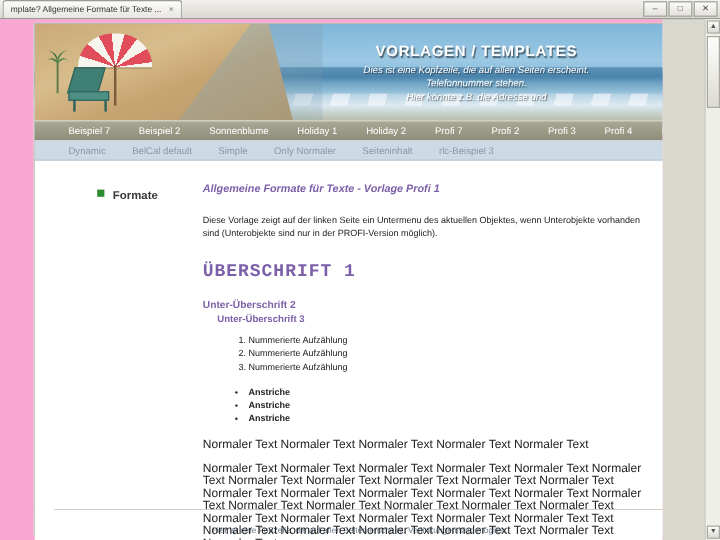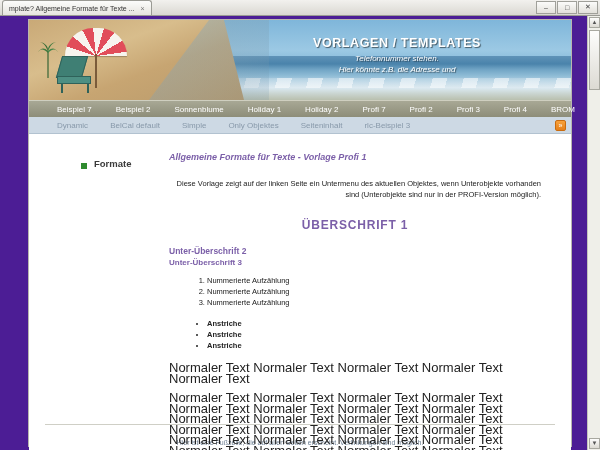--- a/index.html
+++ b/index.html
@@ -34,22 +34,22 @@
   .tab .tclose { margin-left: 6px; color: #777; font-size: 7px; }
   .chrome-right { margin-left: auto; display: flex; align-items: center; height: 16px; padding-right: 2px; }
   .winbtn {
     width: 20px; height: 13px; margin-left: 1px;
     border: 1px solid #a0a09a; background: linear-gradient(#fbfbfa,#e3e1db);
     font-size: 7px; color: #444; display: flex; align-items: center; justify-content: center;
   }
 
   
   .page {
-    position: absolute; left: 0; top: 16px; width: 600px; height: 434px;
-    background: #4c1d95;
+    position: absolute; left: 0; top: 16px; width: 552px; height: 434px;
+    background: #f9a8d4;
     overflow: hidden;
   }
   .site {
     position: absolute; left: 28px; top: 3px; width: 544px; height: 428px;
     background: #ffffff;
     border: 1px solid #b8b7ae;
   }
 
   
   .banner {
@@ -159,42 +159,42 @@
 
   
   .content {
     position: relative; background: #ffffff;
     height: 290px; padding-top: 18px;
     display: flex;
   }
   .leftcol {
     width: 140px; padding-left: 52px; padding-top: 6px;
   }
-  .leftitem { display: flex; align-items: flex-end; }
+  .leftitem { display: flex; align-items: flex-start; }
   .bullet-sq {
     width: 6px; height: 6px; background: #2f8b2f; margin-right: 7px;
   }
   .leftitem span { font-size: 9.5px; font-weight: bold; color: #3a3a3a; }
 
   .maincol { flex: 1; padding-right: 30px; }
   h1.t { font-size: 9px; color: #7b5fa8; margin: 0 0 14px 0; font-weight: bold; font-style: italic; }
   .p {
-    font-size: 7.5px; color: #222; line-height: 11px; margin: 16px 0 11px 0; text-align: right;
+    font-size: 7.5px; color: #222; line-height: 11px; margin: 16px 0 11px 0;
   }
   .center-h {
-    text-align: center; font-size: 12px; color: #7b5fa8; font-weight: bold;
-    margin: 18px 0 14px 0; letter-spacing: .8px;
+    text-align: left; font-size: 15px; color: #7b5fa8; font-weight: bold;
+    margin: 18px 0 14px 0; letter-spacing: .8px; font-family: Liberation Mono, monospace;
   }
   h2.t { font-size: 8.5px; color: #7b5fa8; margin: 0 0 2px 0; font-weight: bold; }
-  h3.t { font-size: 8px; color: #7b5fa8; margin: 0 0 8px 0; font-weight: bold; }
+  h3.t { font-size: 8px; color: #7b5fa8; margin: 0 0 8px 12px; font-weight: bold; }
   ol.num { margin: 0 0 10px 0; padding-left: 38px; }
   ol.num li { font-size: 7.5px; color: #222; line-height: 11px; }
   ul.dash { margin: 0 0 12px 0; padding-left: 38px; list-style: disc; font-weight: bold; }
   ul.dash li { font-size: 7.5px; color: #222; line-height: 11px; }
-  .block { font-size: 13px; color: #222; line-height: 10.5px; }
+  .block { font-size: 10px; color: #222; line-height: 10.5px; }
   .block.tight { margin-top: 9px; }
 
   
   .footsep { height: 1px; background: #cfcfc6; margin: 0 16px; }
   .footer {
     height: 34px; display: flex; align-items: center; justify-content: center;
     background: #ffffff;
   }
   .footer span { font-size: 7px; color: #6c7f94; }
 
@@ -249,20 +249,21 @@
       <div class="umb-canopy"></div>
       <div class="umb-pole"></div>
       <div class="chair-back"></div>
       <div class="chair-seat"></div>
       <div class="chair-leg"></div>
       <div class="chair-leg2"></div>
 
       <div class="banner-text">
         <div class="banner-title">VORLAGEN / TEMPLATES</div>
         <div class="banner-sub">
+          <div>Dies ist eine Kopfzeile, die auf allen Seiten erscheint.</div>
           <div>Telefonnummer stehen.</div>
           <div>Hier könnte z.B. die Adresse und</div>
         </div>
       </div>
     </div>
 
     <div class="nav1">
       <a href="#">Beispiel 7</a>
       <a href="#">Beispiel 2</a>
       <a href="#">Sonnenblume</a>
@@ -272,21 +273,21 @@
       <a href="#">Profi 2</a>
       <a href="#">Profi 3</a>
       <a href="#">Profi 4</a>
       <a href="#">BROM</a>
     </div>
 
     <div class="nav2">
       <a href="#">Dynamic</a>
       <a href="#">BelCal default</a>
       <a href="#">Simple</a>
-      <a href="#">Only Objektes</a>
+      <a href="#">Only Normaler</a>
       <a href="#">Seiteninhalt</a>
       <a href="#">rlс-Beispiel 3</a>
       <div class="rss">»</div>
     </div>
 
     <div class="content">
 
       <div class="leftcol">
         <div class="leftitem">
           <span class="bullet-sq"></span>

